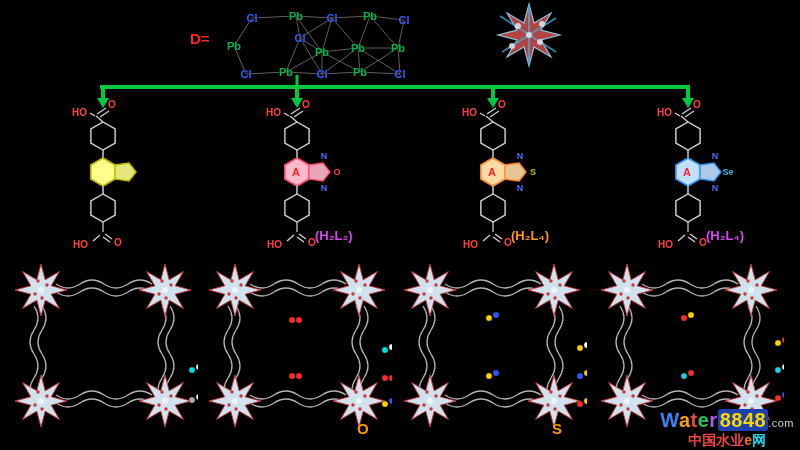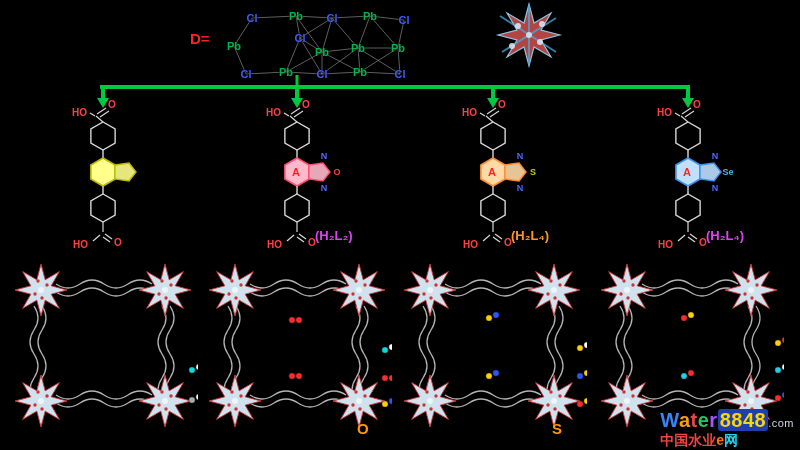--- a/index.html
+++ b/index.html
@@ -9,21 +9,21 @@
   .cluster{position:absolute;left:215px;top:8px;width:210px;height:82px;}
   .cluster svg{position:absolute;left:0;top:0;}
   .atom{position:absolute;font-weight:bold;font-size:11px;transform:translate(-50%,-50%);
         text-shadow:0 0 2px #000;}
   .node-preview{position:absolute;left:482px;top:2px;}
   .arrow-svg{position:absolute;left:0;top:70px;}
   .ligand{position:absolute;top:96px;width:130px;height:160px;}
   .lig-label{position:absolute;top:228px;font-weight:bold;font-size:13px;}
   .cage{position:absolute;top:258px;}
   .fw-label{position:absolute;top:420px;font-weight:bold;font-size:15px;}
-  .watermark{position:absolute;right:6px;bottom:2px;text-align:left;line-height:1.15;}
+  .watermark{position:absolute;right:6px;bottom:2px;text-align:center;line-height:1.15;}
   .wm1{font-size:20px;font-weight:bold;letter-spacing:0.5px;}
   .wm2{font-size:14px;font-weight:bold;}
 </style>
 </head>
 <body>
 
 <div class="canvas">
   <div id="cluster" class="cluster">
       <svg width="210" height="82">
         <line x1="37" y1="10" x2="81" y2="8" stroke="#8d8d8d" stroke-width="0.8" opacity="0.85"></line>

